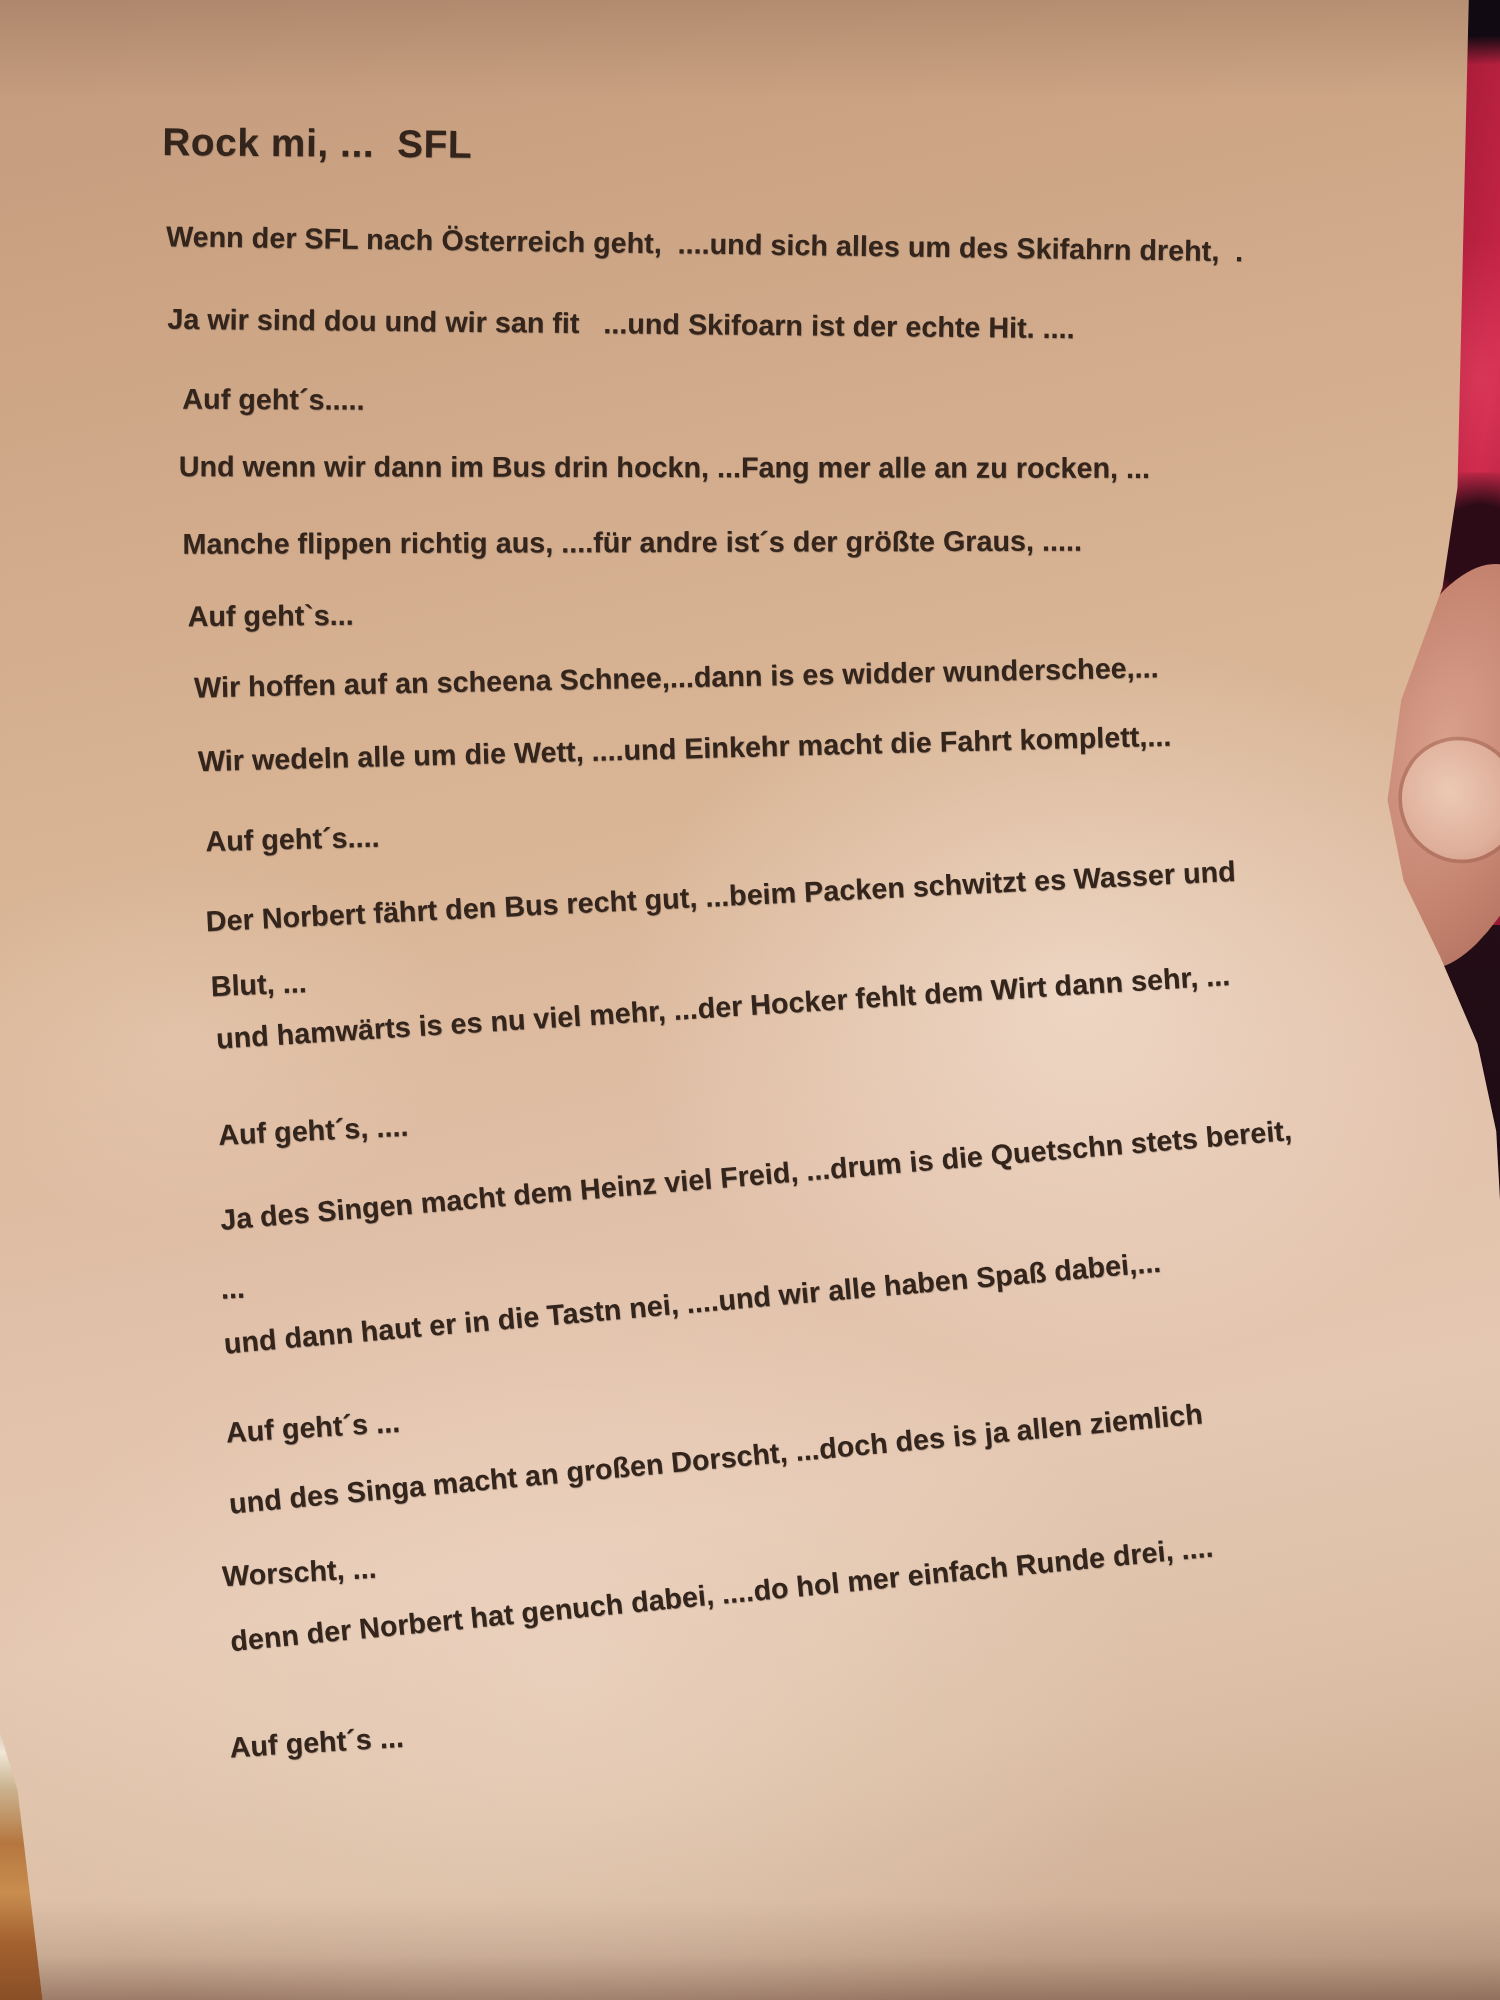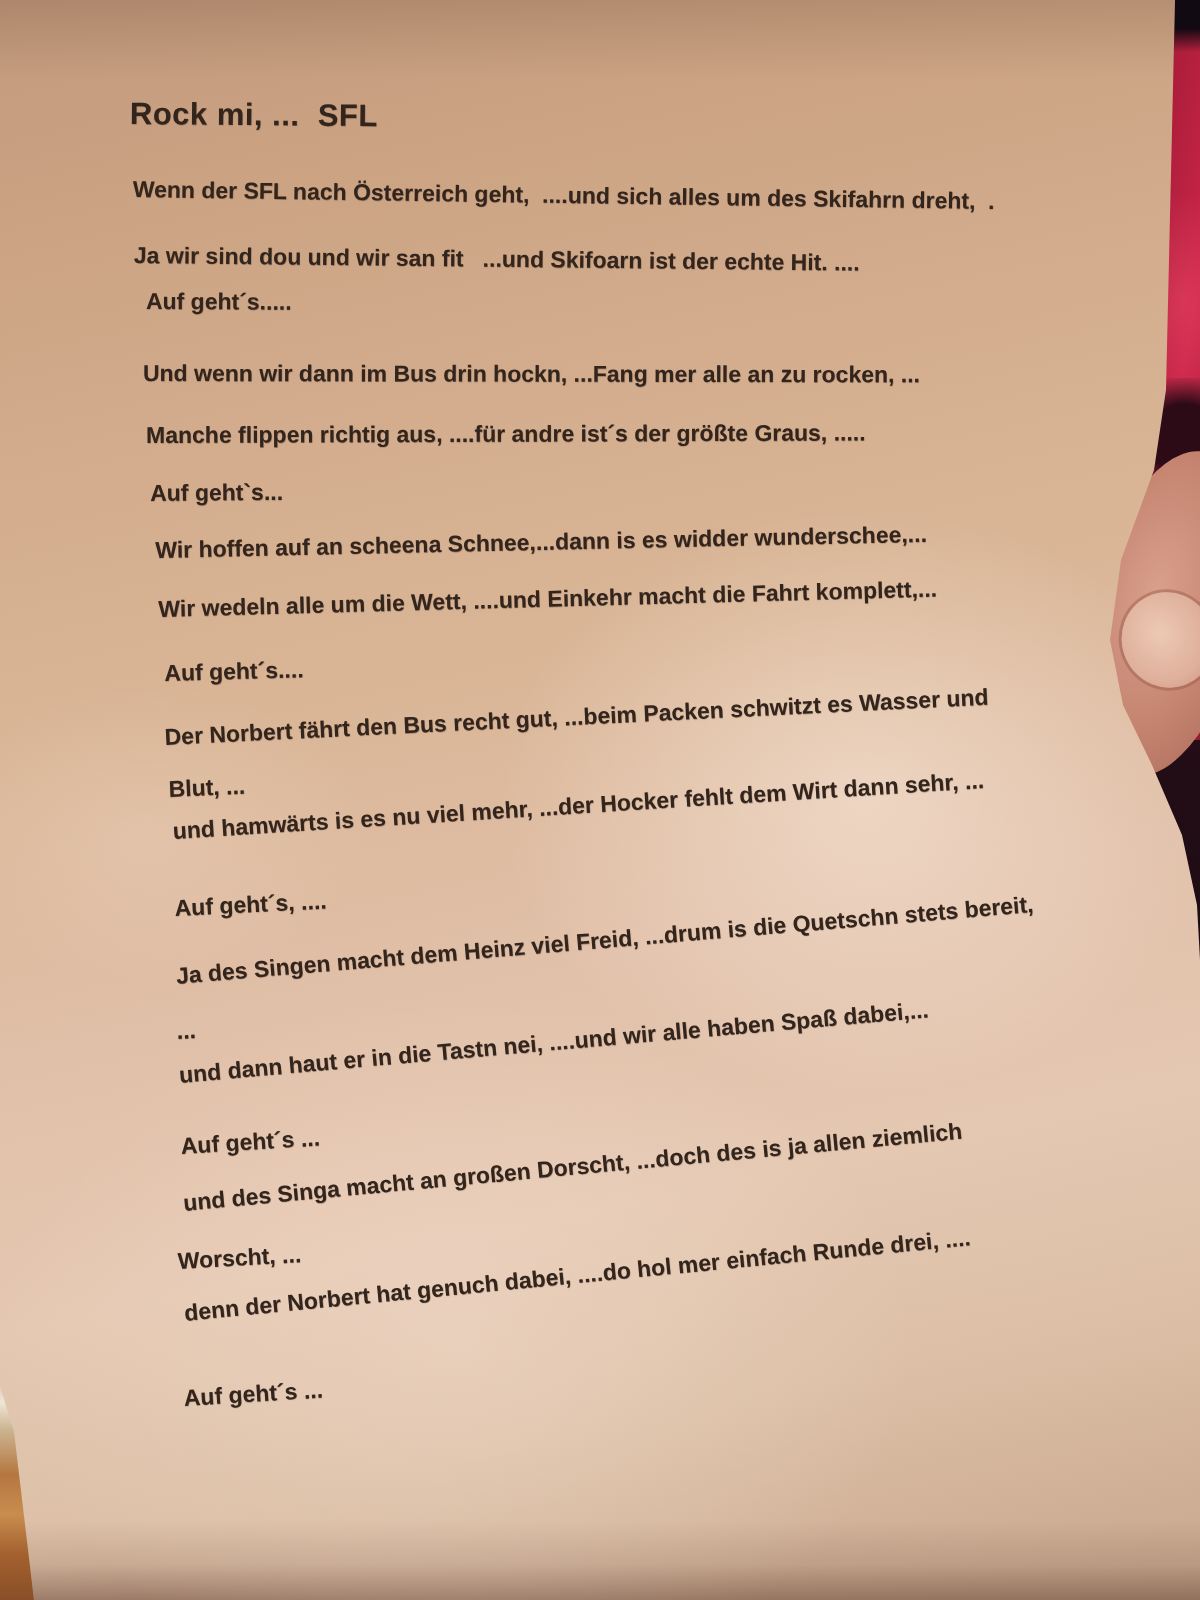--- a/index.html
+++ b/index.html
@@ -91,21 +91,21 @@
   <div class="thumb"></div>
   <div class="thumb-nail"></div>
   <div class="wood-table"></div>
 </div>
 
 <div class="paper">
   <div class="line title" style="left:130px;top:96px;transform:rotate(.5deg)">Rock mi, ...  SFL</div>
 
   <div class="line" style="left:133px;top:176px;transform:rotate(.8deg)">Wenn der SFL nach Österreich geht,  ....und sich alles um des Skifahrn dreht,  .</div>
   <div class="line" style="left:134px;top:242px;transform:rotate(.6deg)">Ja wir sind dou und wir san fit   ...und Skifoarn ist der echte Hit. ....</div>
-  <div class="line" style="left:146px;top:288px;transform:rotate(.3deg)">Auf geht´s.....</div>
+  <div class="line" style="left:146px;top:306px;transform:rotate(.3deg)">Auf geht´s.....</div>
   <div class="line" style="left:143px;top:360px;transform:rotate(.1deg)">Und wenn wir dann im Bus drin hockn, ...Fang mer alle an zu rocken, ...</div>
   <div class="line" style="left:146px;top:422px;transform:rotate(-.2deg)">Manche flippen richtig aus, ....für andre ist´s der größte Graus, .....</div>
   <div class="line" style="left:150px;top:480px;transform:rotate(-.5deg)">Auf geht`s...</div>
   <div class="line" style="left:155px;top:537px;transform:rotate(-1.2deg)">Wir hoffen auf an scheena Schnee,...dann is es widder wunderschee,...</div>
   <div class="line" style="left:158px;top:596px;transform:rotate(-1.5deg)">Wir wedeln alle um die Wett, ....und Einkehr macht die Fahrt komplett,...</div>
   <div class="line" style="left:164px;top:660px;transform:rotate(-1.5deg)">Auf geht´s....</div>
   <div class="line" style="left:164px;top:724px;transform:rotate(-2.8deg)">Der Norbert fährt den Bus recht gut, ...beim Packen schwitzt es Wasser und</div>
   <div class="line" style="left:168px;top:776px;transform:rotate(-2.5deg)">Blut, ...</div>
   <div class="line" style="left:172px;top:818px;transform:rotate(-3.6deg)">und hamwärts is es nu viel mehr, ...der Hocker fehlt dem Wirt dann sehr, ...</div>
   <div class="line" style="left:174px;top:895px;transform:rotate(-2.8deg)">Auf geht´s, ....</div>

